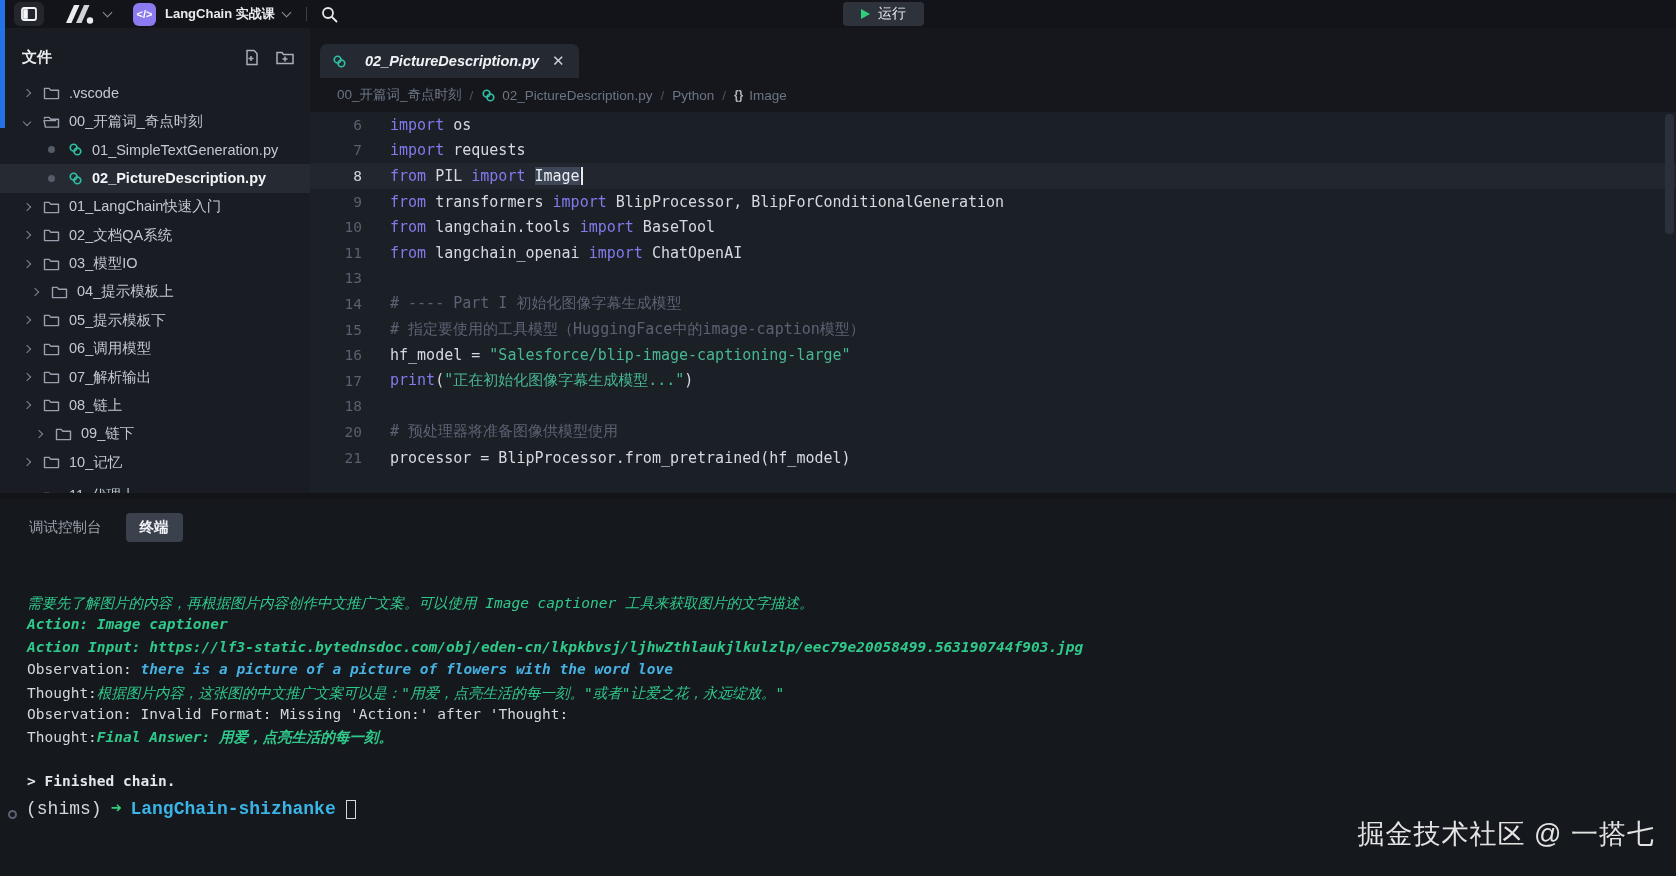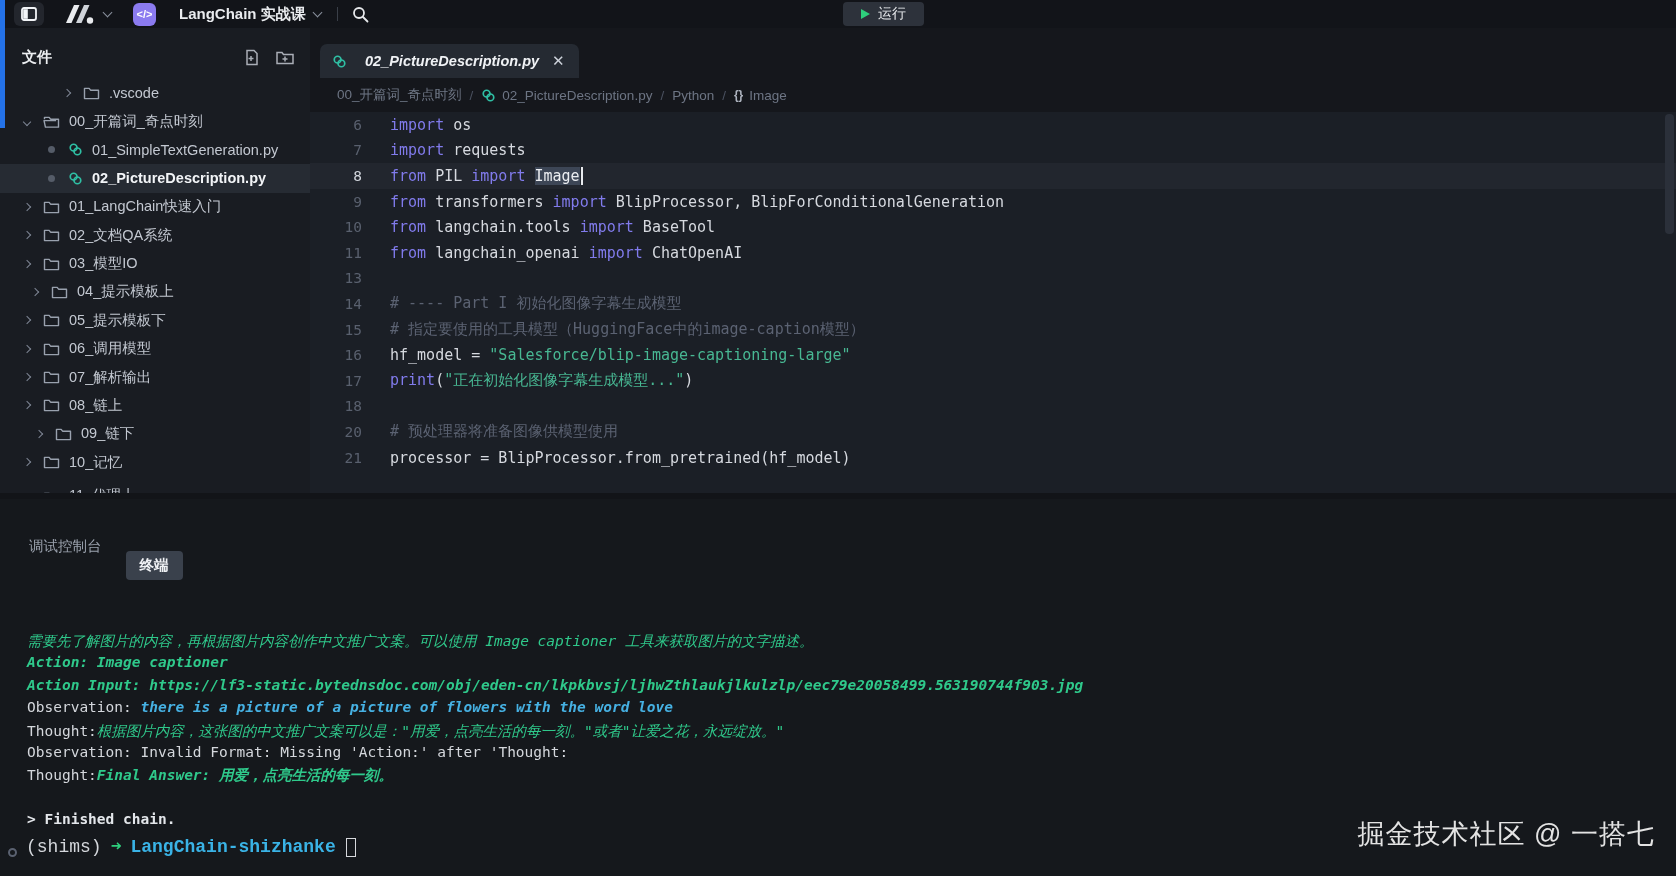--- a/index.html
+++ b/index.html
@@ -14,21 +14,21 @@
     background:#2472e8; z-index:9; }
   .tb-btn { display:flex; align-items:center; justify-content:center; cursor:pointer; }
   #sidebar-toggle { width:30px; height:24px; margin-left:14px; background:#23262d;
     border-radius:6px; }
   #logo { margin-left:18px; display:flex; align-items:center; }
   .chev-down { width:7px; height:7px; border-right:1.6px solid #8a919e;
     border-bottom:1.6px solid #8a919e; transform:rotate(45deg); margin:0 0 3px 8px; }
   #app-badge { width:23px; height:23px; border-radius:6px; background:#8b7bf0;
     color:#fff; font-weight:bold; font-size:11px; display:flex; align-items:center;
     justify-content:center; margin-left:22px; }
-  #project-name { color:#e9ebee; font-size:15px; font-weight:bold; margin-left:23px; }
+  #project-name { color:#e9ebee; font-size:13px; font-weight:bold; margin-left:9px; }
   #tb-divider { width:1px; height:14px; background:#3a3f48; margin:0 14px 0 16px; }
   #run-button { position:absolute; left:843px; top:2px; height:24px; padding:0 18px;
     background:#2d323b; border-radius:4px; display:flex; align-items:center; gap:8px; }
   #run-play { width:0; height:0; border-left:9px solid #2ecf7c;
     border-top:5.5px solid transparent; border-bottom:5.5px solid transparent; }
   #run-label { color:#e6e8eb; font-size:14px; }
 
   
   #sidebar { position:absolute; left:0; top:28px; width:310px; bottom:0;
     background:#191c22; }
@@ -75,21 +75,21 @@
     vertical-align:middle; margin-left:1px; }
   #code-scrollthumb { position:absolute; right:2px; top:2px; width:9px; height:120px;
     background:#2b303a; border-radius:4px; }
 
   
   #panel { position:absolute; left:0; right:0; top:493px; bottom:0;
     background:#15181c; border-top:6px solid #121418; }
   #panel-tabs { display:flex; align-items:center; gap:22px; padding:14px 0 0 27px; }
   .panel-tab { font-size:14.5px; color:#9aa1ad; cursor:pointer; padding:5px 2px; }
   .panel-tab.active { background:#3a414c; color:#f0f2f5; font-weight:bold;
-    padding:5px 14px; border-radius:4px;margin-top:38px; }
+    padding:5px 14px; border-radius:4px; }
   #terminal { margin:52px 0 13px 27px; font-family:"DejaVu Sans Mono", monospace;
     font-size:14.5px; }
   .t-line { height:22.4px; white-space:pre; }
   .tt-g  { color:#2fc98b; font-style:italic; }
   .tt-gb { color:#2fc98b; font-style:italic; font-weight:bold; }
   .tt-w  { color:#d4d7dc; }
   .tt-wb { color:#e3e6ea; font-weight:bold; }
   .tt-c  { color:#46b1e3; font-style:italic; font-weight:bold; }
   #prompt-line { display:flex; align-items:flex-end; height:23px; position:relative;
     font-family:Liberation Mono, monospace; font-size:18px; }
@@ -153,21 +153,21 @@
     </span>
     <span class="hdr-icon">
       <svg width="18" height="15" viewBox="0 0 18 15">
         <path d="M1 2.5 h5 l1.5 2 H17 V13.5 H1 Z" fill="none" stroke="#c3c8d1" stroke-width="1.5"></path>
         <line x1="9" y1="6.5" x2="9" y2="11.5" stroke="#c3c8d1" stroke-width="1.5"></line>
         <line x1="6.5" y1="9" x2="11.5" y2="9" stroke="#c3c8d1" stroke-width="1.5"></line>
       </svg>
     </span>
   </div>
   <div id="file-tree">
-      <div class="tree-row" style="padding-left: 24px; margin-left: 40px;">
+      <div class="tree-row" style="padding-left: 24px;">
         <span class="tw-chev"></span>
         <span class="tree-icon">
           <svg width="17" height="14" viewBox="0 0 18 15">
      <path d="M1.5 2.5 h5 l1.5 2 H16.5 V13.5 H1.5 Z" fill="none" stroke="#99a1ae" stroke-width="1.5" stroke-linejoin="round"></path>
           </svg>
         </span>
         <span>.vscode</span>
       </div>
       <div class="tree-row" style="padding-left: 24px;">
         <span class="tw-chev open"></span>

